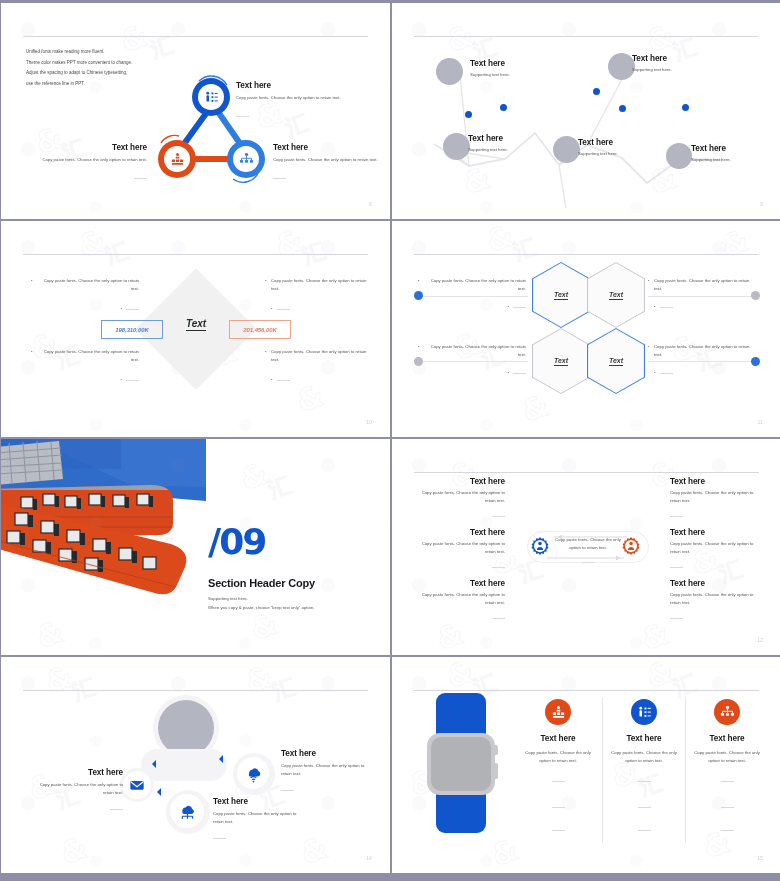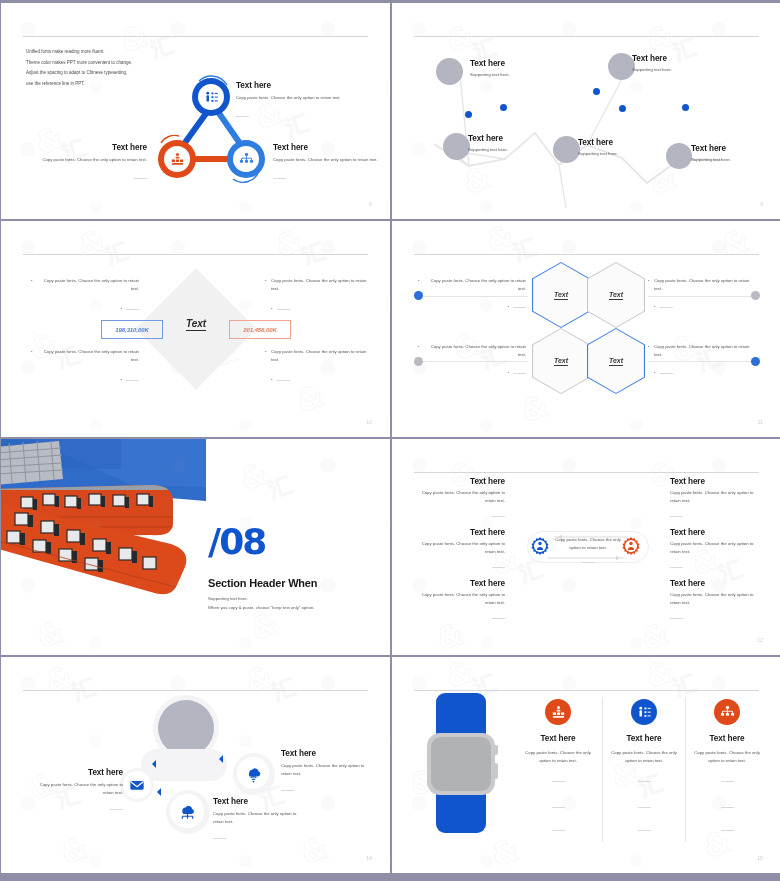--- a/index.html
+++ b/index.html
@@ -469,22 +469,22 @@
           </g>
         </g>
       </svg>
     </div>
     <div class="wm">
       <b style="left:240px;top:20px;">&amp;</b>
         <b style="left:268px;top:34px;font-size:22px;">汇</b>
       <b style="left:36px;top:178px;">&amp;</b>
         <b style="left:250px;top:170px;">&amp;</b>
     </div>
-    <div class="bignum">/08</div>
-    <div class="sechead">Section Header When</div>
+    <div class="bignum">/09</div>
+    <div class="sechead">Section Header Copy</div>
     <div class="secsub">
       <div>Supporting text here.</div>
       <div>When you copy &amp; paste, choose "keep text only" option.</div>
     </div>
   </div>
 
   <div class="slide">
     <div class="wm">
       <b style="left:58px;top:18px;">&amp;</b>
         <b style="left:85px;top:32px;font-size:22px;">汇</b>

